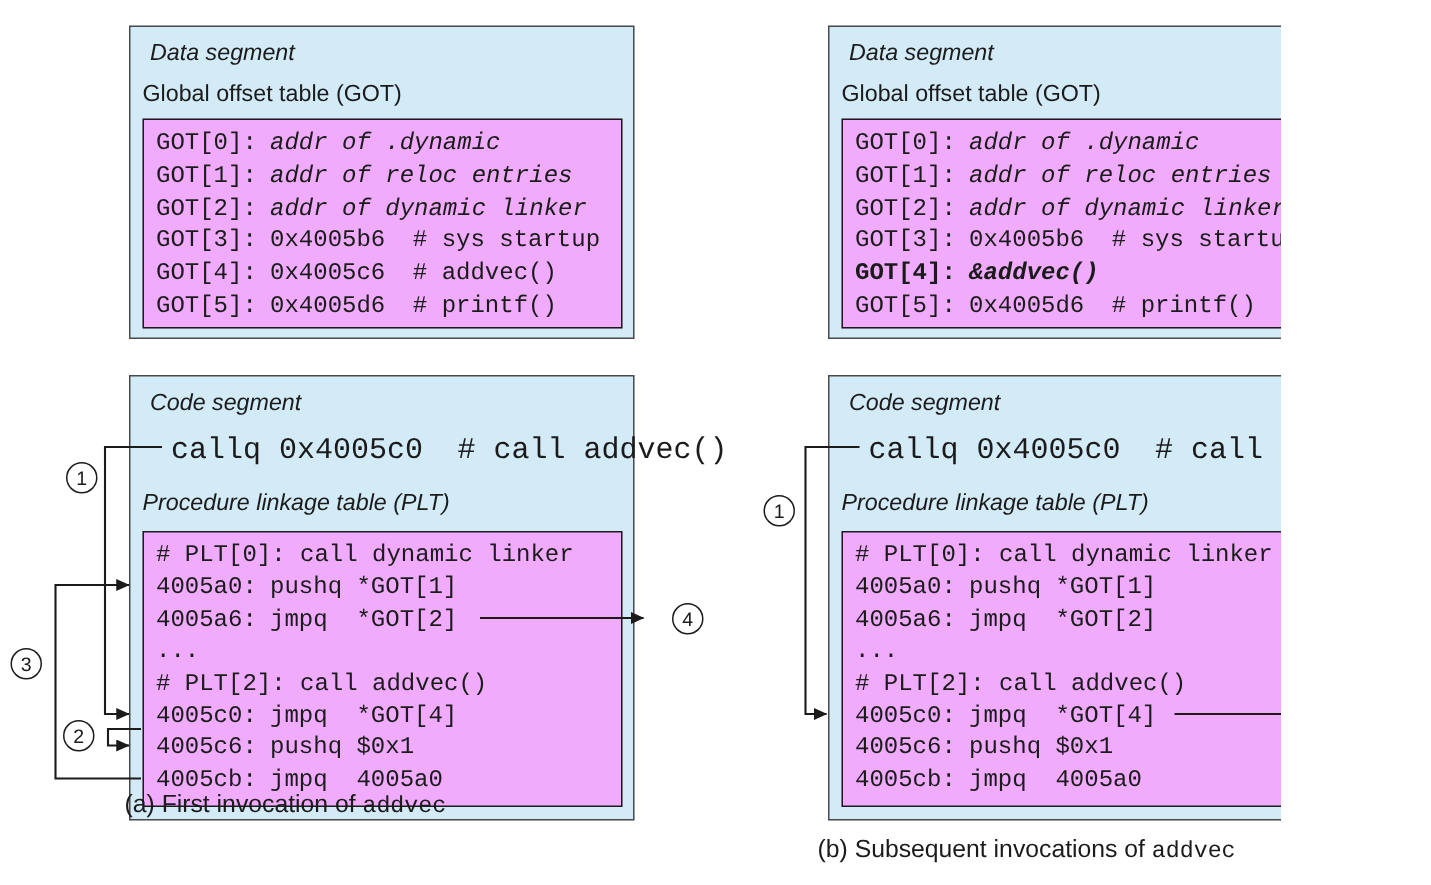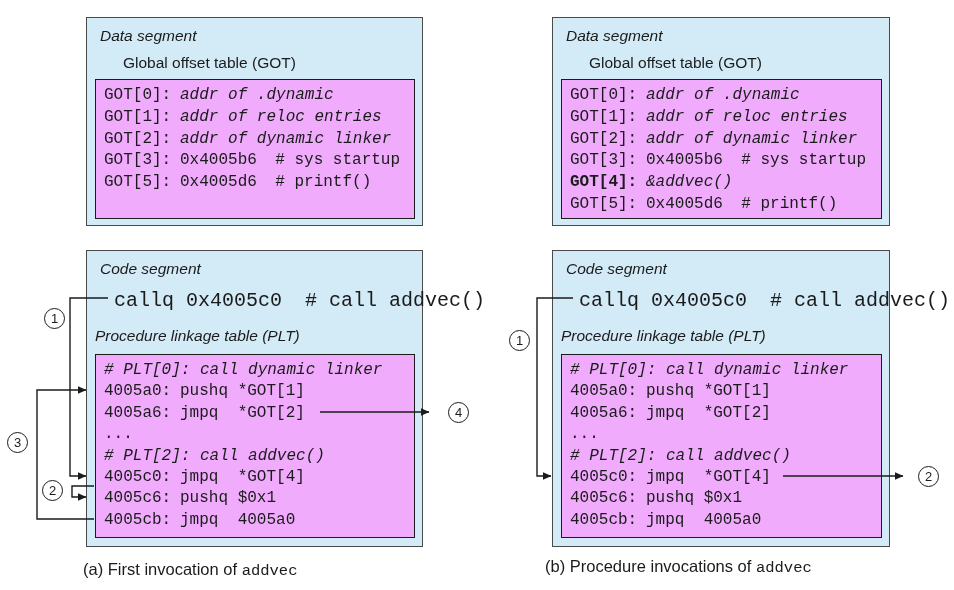--- a/index.html
+++ b/index.html
@@ -1,33 +1,33 @@
 <!DOCTYPE html>
 <html><head>
 <meta charset="utf-8">
 <style>
   html,body{margin:0;padding:0;background:#fff;}
   *{box-sizing:border-box;}
-  .canvas{position:relative;width:954px;height:590px;background:#ffffff;overflow:hidden;
+  .canvas{position:relative;width:854px;height:590px;background:#ffffff;overflow:hidden;
           font-family:"Liberation Sans",sans-serif;color:#1b1b1b;}
   .bluebox{position:absolute;background:#d3eaf7;border:1px solid #4a4a4a;}
   .innerbox{position:absolute;background:#f0abfc;border:1.4px solid #1b1b1b;padding:5px 0 0 8px;}
   .seg-label{position:absolute;left:13px;top:9px;font-size:15.5px;font-style:italic;}
-  .box-title{position:absolute;left:8px;top:36px;font-size:15.5px;margin-left:28px;}
+  .box-title{position:absolute;left:8px;top:36px;font-size:15.5px;}
   .plt-title{position:absolute;left:8px;top:76px;font-size:15.5px;font-style:italic;}
   .mrow{font-family:"Liberation Mono",monospace;font-size:16px;line-height:21.4px;height:21.4px;white-space:pre;}
   .got .mrow{line-height:21.8px;height:21.8px;}
   .lab{}
   .b{font-weight:bold;}
   .val{margin-left:.55em;}
   .vi{margin-left:.55em;font-style:italic;}
-  .vbi{margin-left:.55em;font-style:italic;font-weight:normal;}
+  .vbi{margin-left:.55em;font-style:italic;font-weight:bold;}
   .com{margin-left:1.15em;}
   .ins{margin-left:.55em;}
-  .it{font-style:italic;}
+  .it{}
   .call-line{position:absolute;font-family:"Liberation Mono",monospace;font-size:20px;white-space:pre;}
   .overlay{position:absolute;left:0;top:0;pointer-events:none;}
   .step{position:absolute;width:21px;height:21px;border:1.4px solid #1b1b1b;border-radius:50%;
         background:#fff;display:flex;align-items:center;justify-content:center;
         font-size:13px;line-height:13px;}
   .caption{position:absolute;font-size:16.5px;white-space:pre;}
   .caption .mono{font-family:"Liberation Mono",monospace;font-size:15.5px;}
 </style>
 </head>
 <body>
@@ -35,20 +35,21 @@
 <div class="canvas">
 
   <div class="bluebox" style="left:86px;top:17px;width:337px;height:209px">
     <div class="seg-label">Data segment</div>
     <div class="box-title">Global offset table (GOT)</div>
     <div class="innerbox got" style="left:8px;top:61px;width:320px;height:140px">
       <div class="mrow"><span class="lab">GOT[0]:</span><span class="vi">addr of .dynamic</span></div>
       <div class="mrow"><span class="lab">GOT[1]:</span><span class="vi">addr of reloc entries</span></div>
       <div class="mrow"><span class="lab">GOT[2]:</span><span class="vi">addr of dynamic linker</span></div>
       <div class="mrow"><span class="lab">GOT[3]:</span><span class="val">0x4005b6</span><span class="com"># sys startup</span></div>
+      <div class="mrow"><span class="lab">GOT[4]:</span><span class="val">0x4005c6</span><span class="com"># addvec()</span></div>
       <div class="mrow"><span class="lab">GOT[5]:</span><span class="val">0x4005d6</span><span class="com"># printf()</span></div>
     </div>
   </div>
 
   <div class="bluebox" style="left:86px;top:250px;width:337px;height:297px">
     <div class="seg-label">Code segment</div>
     <div class="call-line" style="left:27px;top:38px"><span>callq 0x4005c0</span><span class="com"># call addvec()</span></div>
     <div class="plt-title">Procedure linkage table (PLT)</div>
     <div class="innerbox" style="left:8px;top:103px;width:320px;height:184px">
       <div class="mrow it"># PLT[0]: call dynamic linker</div>
@@ -107,16 +108,16 @@
     </g>
   </svg>
 
   <div class="step" style="left:44px;top:308px">1</div>
   <div class="step" style="left:42px;top:480px">2</div>
   <div class="step" style="left:7px;top:432px">3</div>
   <div class="step" style="left:448px;top:402px">4</div>
   <div class="step" style="left:509px;top:330px">1</div>
   <div class="step" style="left:918px;top:466px">2</div>
 
-  <div class="caption" style="left:83px;top:560px"><span>(a) First invocation of </span><span class="mono">addvec</span></div>
-  <div class="caption" style="left:545px;top:557px"><span>(b) Procedure invocations of </span><span class="mono">addvec</span></div>
+  <div class="caption" style="left:83px;top:527px"><span>(a) First invocation of </span><span class="mono">addvec</span></div>
+  <div class="caption" style="left:545px;top:557px"><span>(b) Subsequent invocations of </span><span class="mono">addvec</span></div>
 
 </div>
 
 </body></html>

